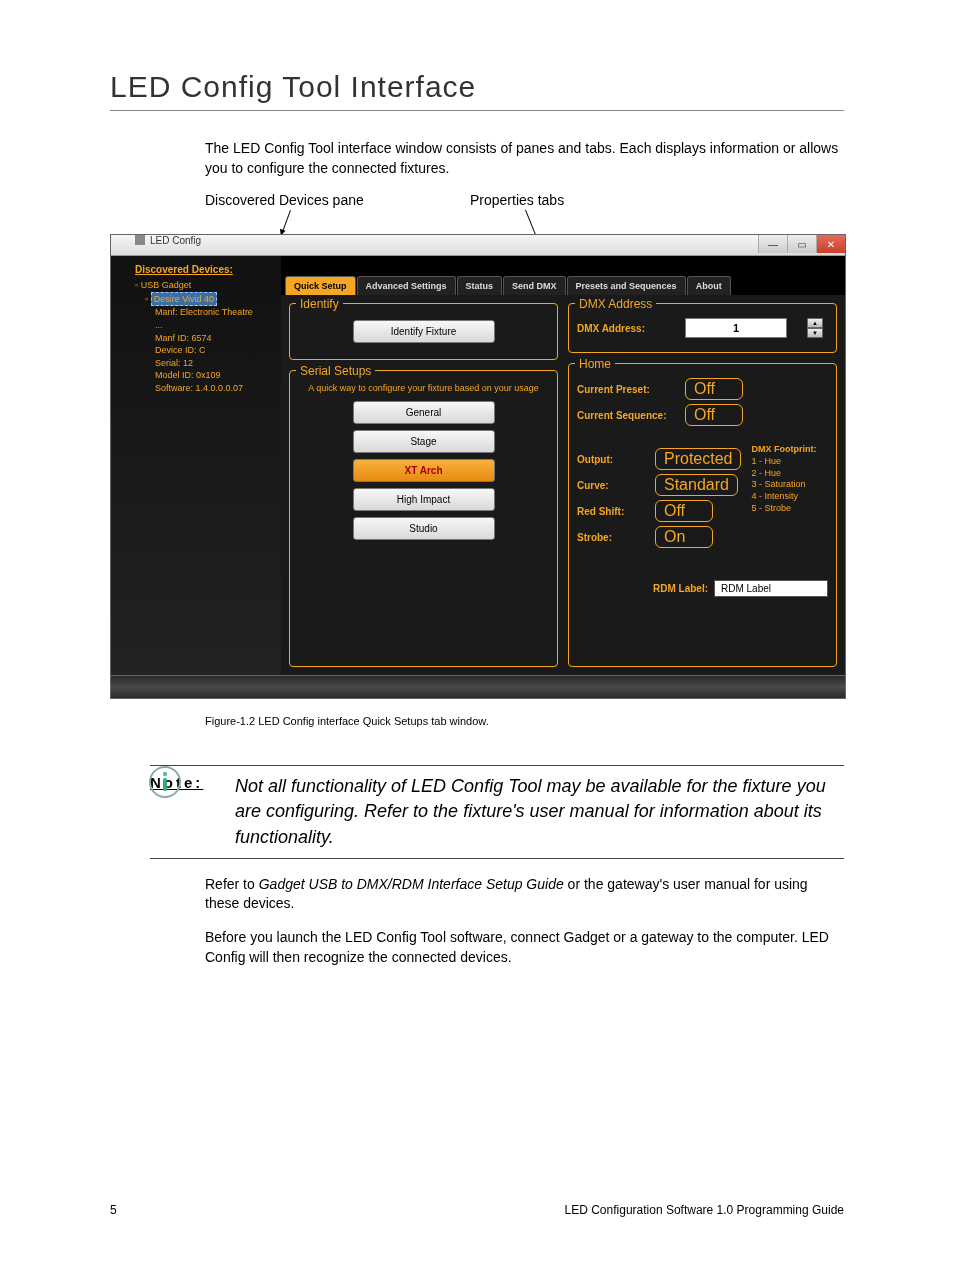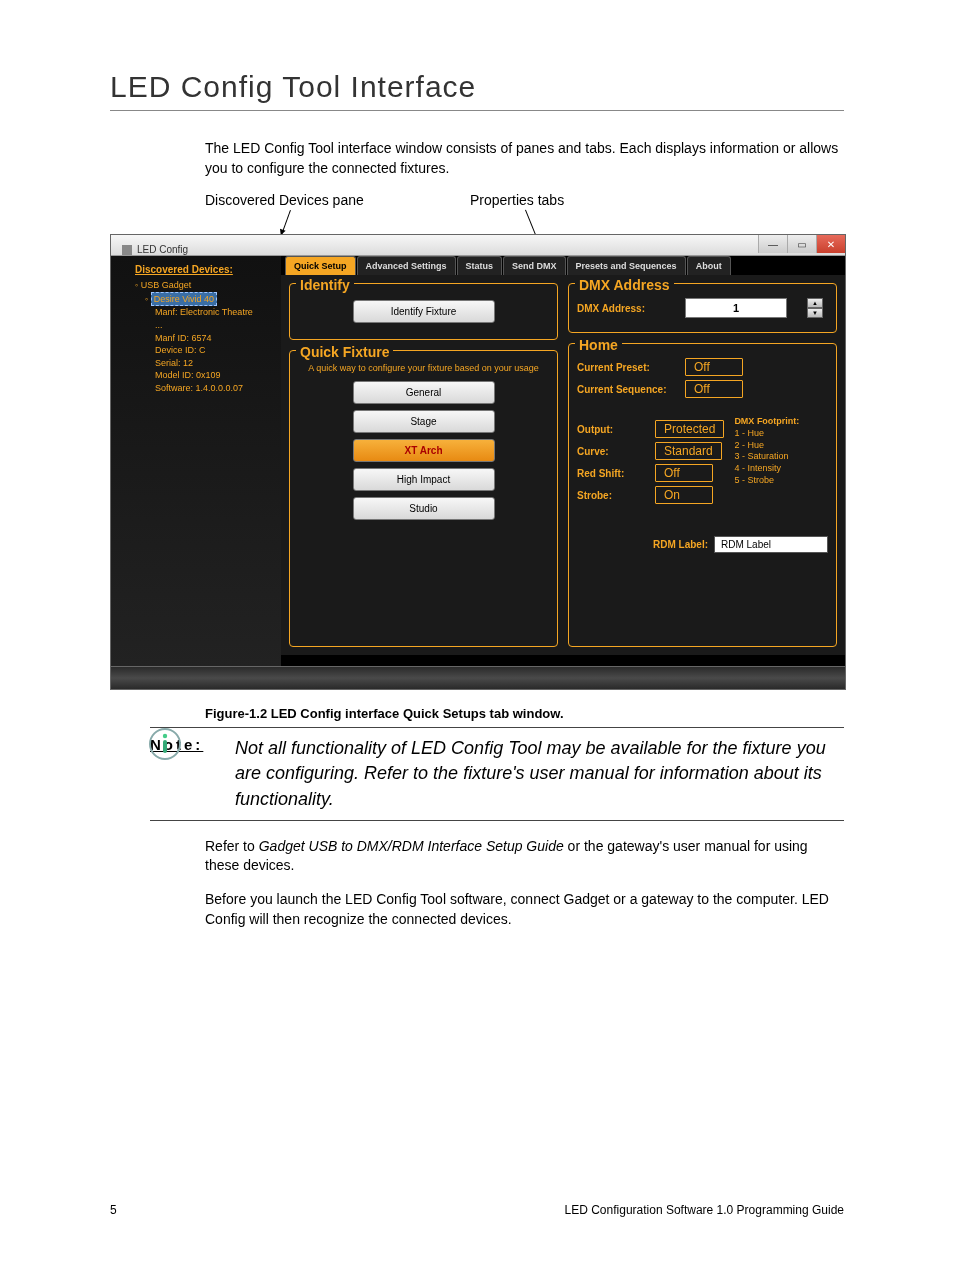--- a/index.html
+++ b/index.html
@@ -8,60 +8,60 @@
   .hr{border:0;border-top:1px solid #888;margin:6px 0 28px 0;}
   .body-indent{margin-left:95px;}
   .p{font-size:14px;line-height:1.4;margin:0 0 14px 0;}
   .callouts{position:relative;height:36px;margin-left:95px;}
   .callout{position:absolute;font-size:14px;}
   .arrow-diag{position:absolute;width:1px;height:40px;background:#000;transform-origin:top left;}
   .arrow-diag::after{content:"";position:absolute;bottom:-1px;left:-3px;border-left:3.5px solid transparent;border-right:3.5px solid transparent;border-top:6px solid #000;}
   
   .win-wrap{margin-left:0;margin-top:6px;position:relative;}
   .win{width:734px;border:1px solid #666;background:#1a1a1a;box-shadow:0 0 0 1px #000 inset;}
-  .titlebar{height:20px;background:linear-gradient(#f7f7f7,#dcdcdc);display:flex;align-items:flex-end;font-size:10px;color:#333;padding-left:11px;position:relative;border-bottom:1px solid #999;}
+  .titlebar{height:20px;background:linear-gradient(#f7f7f7,#dcdcdc);display:flex;align-items:flex-start;font-size:10px;color:#333;padding-left:24px;position:relative;border-bottom:1px solid #999;}
   .titlebar .icon{width:10px;height:10px;background:#888;margin-right:5px;}
   .winbtns{position:absolute;right:0;top:0;display:flex;}
   .winbtn{width:28px;height:18px;border-left:1px solid #aaa;display:flex;align-items:center;justify-content:center;font-size:10px;background:linear-gradient(#eee,#ccc);}
   .winbtn.close{background:linear-gradient(#e76a5a,#c9402d);color:#fff;}
   .win-body{display:flex;background:#000;min-height:410px;}
   
   .tree{width:170px;padding:6px 24px;box-sizing:border-box;background:linear-gradient(#111,#222);}
   .tree-title{color:#f5a623;font-size:10px;font-weight:bold;margin:2px 0 4px 0;text-decoration:underline;}
   .node{color:#f5a623;font-size:9px;line-height:1.4;}
   .node .root{}
   .node .sel{background:#3a6ea5;padding:0 2px;border:1px dashed #9ec5ff;display:inline-block;color:#f5a623;}
   .node .sub{margin-left:20px;}
   
   .right{flex:1;}
-  .tabs{display:flex;background:#000;padding:0 4px 0 4px;gap:0;}
+  .tabs{display:flex;background:#000;padding:20px 4px 0 4px;gap:0;}
   .tab{font-size:9px;font-weight:bold;padding:4px 8px;border:1px solid #555;border-bottom:none;background:#222;color:#ddd;border-radius:3px 3px 0 0;margin-right:1px;}
   .tab.active{background:#f5a623;color:#000;}
   .tab-body{background:#1a1a1a;padding:8px;box-sizing:border-box;display:flex;gap:10px;min-height:380px;}
   .col{flex:1;display:flex;flex-direction:column;gap:10px;}
   .group{border:1px solid #f5a623;border-radius:4px;padding:10px 8px 10px 8px;position:relative;}
-  .group-title{position:absolute;top:-7px;left:6px;background:#1a1a1a;padding:0 4px;color:#f5a623;font-size:14px;font-weight:bold;}
+  .group-title{position:absolute;top:-7px;left:6px;background:#1a1a1a;padding:0 4px;color:#f5a623;font-size:12px;font-weight:normal;}
   .btn{display:block;width:140px;margin:6px auto;padding:5px 0;text-align:center;font-size:10px;background:linear-gradient(#f7f7f7,#d9d9d9);border:1px solid #777;border-radius:3px;color:#000;}
   .btn.selected{background:linear-gradient(#f7b13b,#e88a12);color:#a00;font-weight:bold;}
   .hint{font-size:9px;color:#f5a623;text-align:center;margin:2px 0 6px;line-height:1.3;}
   .row{display:flex;align-items:center;margin:4px 0;font-size:10px;gap:18px;}
   .row .lbl{color:#f5a623;width:90px;font-weight:bold;}
-  .valpill{border:1px solid #f5a623;border-radius:1px;padding:1px 8px;color:#f5a623;font-size:12px;min-width:40px;text-align:left;}
+  .valpill{border:1px solid #f5a623;border-radius:6px;padding:1px 8px;color:#f5a623;font-size:16px;min-width:40px;text-align:left;}
   .dmx-input{background:#fff;width:100px;height:18px;font-size:11px;font-weight:bold;text-align:center;display:flex;align-items:center;justify-content:center;border:1px solid #777;}
   .spinner{width:16px;height:20px;display:flex;flex-direction:column;margin-left:2px;}
   .sp{flex:1;background:linear-gradient(#eee,#bbb);border:1px solid #666;font-size:6px;display:flex;align-items:center;justify-content:center;}
   .footprint{font-size:9px;color:#f5a623;line-height:1.3;margin-left:10px;}
   .footprint .hdr{font-weight:bold;}
   .rdm-row{display:flex;align-items:center;justify-content:flex-end;gap:6px;margin-top:28px;}
   .rdm-row .lbl{color:#f5a623;font-weight:bold;font-size:10px;}
   .rdm-input{background:#fff;border:1px solid #555;font-size:10px;padding:2px 6px;width:100px;}
   .statusbar{height:22px;background:linear-gradient(#2a2a2a,#4a4a4a,#2a2a2a);border-top:1px solid #666;}
   
   .status-callout{position:relative;height:30px;margin-left:95px;}
-  .figure-caption{font-size:13px;margin:16px 0 6px 95px;font-weight:bold;}
+  .figure-caption{font-size:11px;margin:16px 0 38px 95px;}
   
   .note-wrap{border-top:1px solid #444;border-bottom:1px solid #444;padding:8px 0;margin-bottom:16px;margin-left:40px;}
   .note-row{display:flex;align-items:flex-start;}
   .note-label{font-size:15px;font-weight:bold;letter-spacing:3px;text-decoration:underline;width:85px;flex-shrink:0;}
   .note-text{font-size:18px;font-style:italic;line-height:1.4;}
   .info-icon{position:absolute;left:38px;width:34px;height:34px;}
   .info-icon svg{width:34px;height:34px;}
   
   .footer{position:absolute;bottom:55px;left:110px;right:110px;display:flex;justify-content:space-between;font-size:12px;}
 </style>
@@ -117,21 +117,21 @@
             <div class="tab">Presets and Sequences</div>
             <div class="tab">About</div>
           </div>
           <div class="tab-body">
             <div class="col">
               <div class="group">
                 <span class="group-title">Identify</span>
                 <div class="btn">Identify Fixture</div>
               </div>
               <div class="group" style="flex:1;">
-                <span class="group-title">Quick Fixture</span>
+                <span class="group-title">Serial Setups</span>
                 <div class="hint">A quick way to configure your fixture based on your usage</div>
                 <div class="btn">General</div>
                 <div class="btn">Stage</div>
                 <div class="btn selected">XT Arch</div>
                 <div class="btn">High Impact</div>
                 <div class="btn">Studio</div>
               </div>
             </div>
             <div class="col">
               <div class="group">

